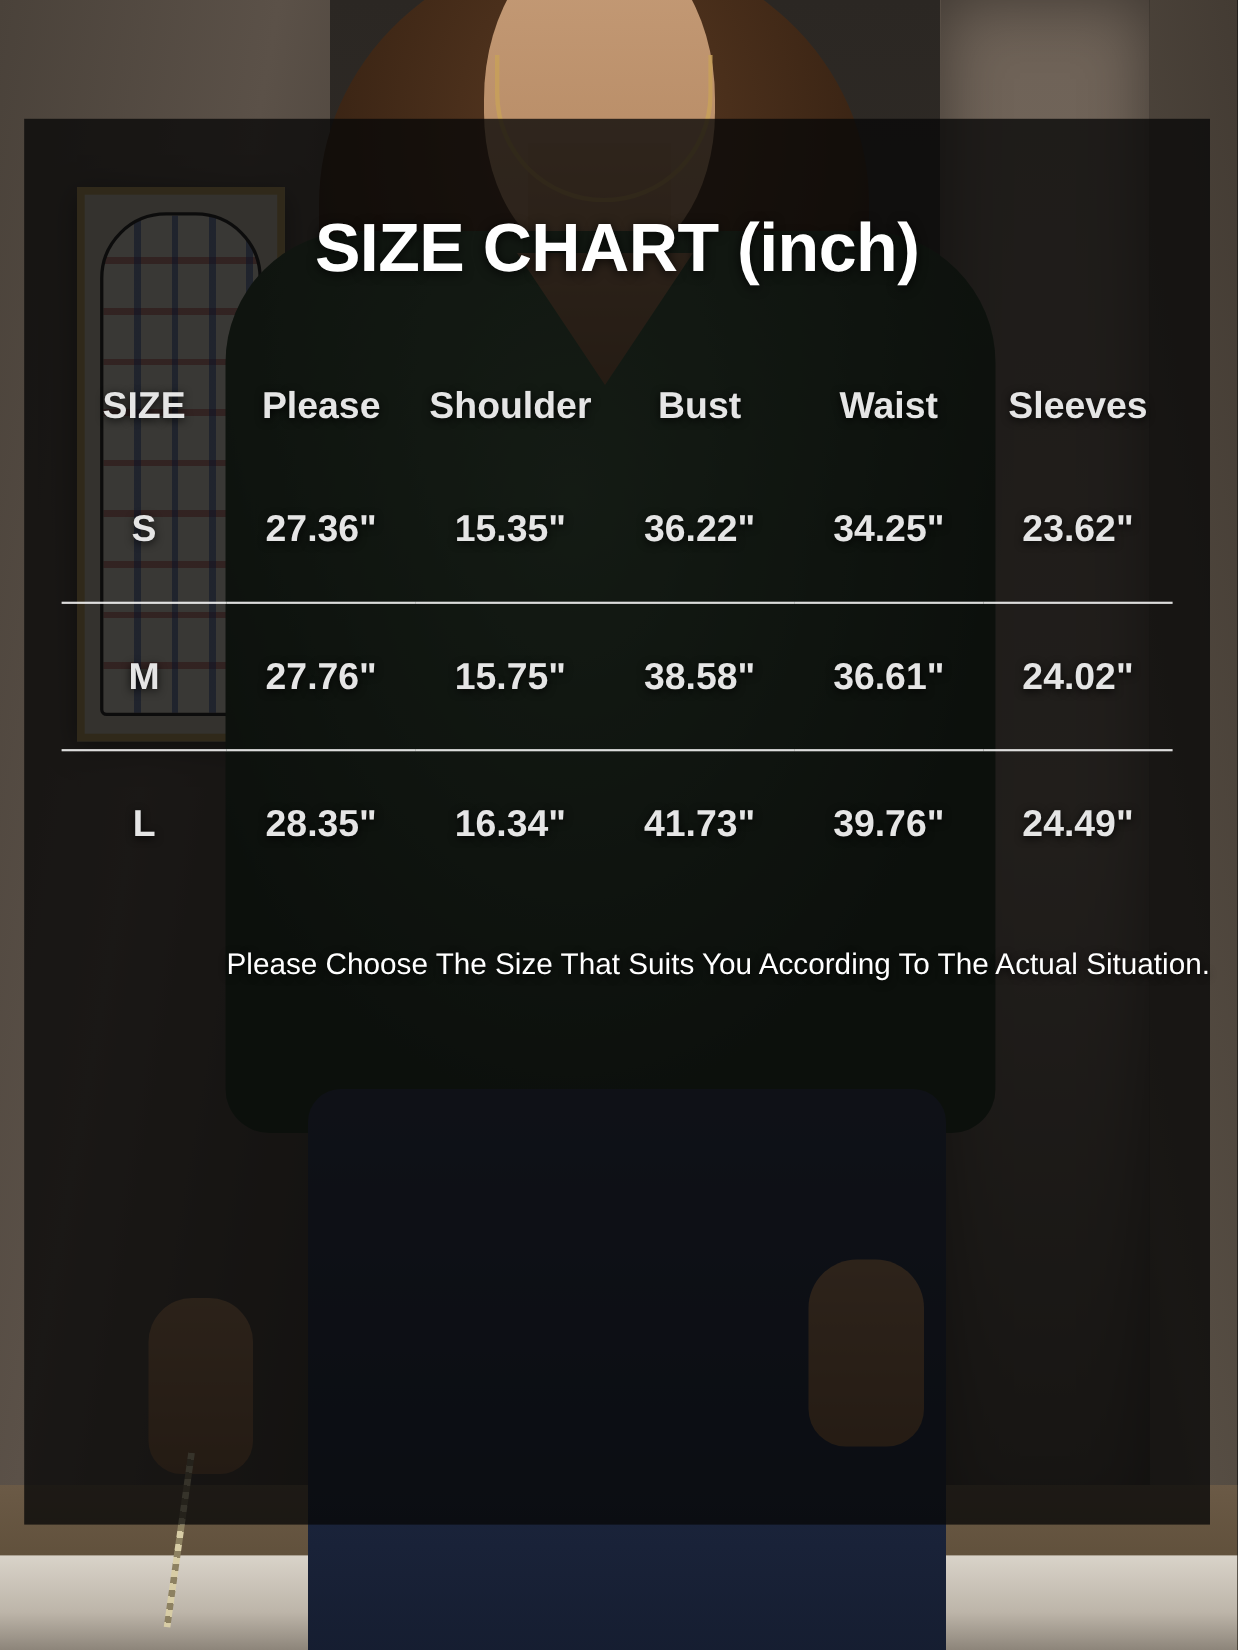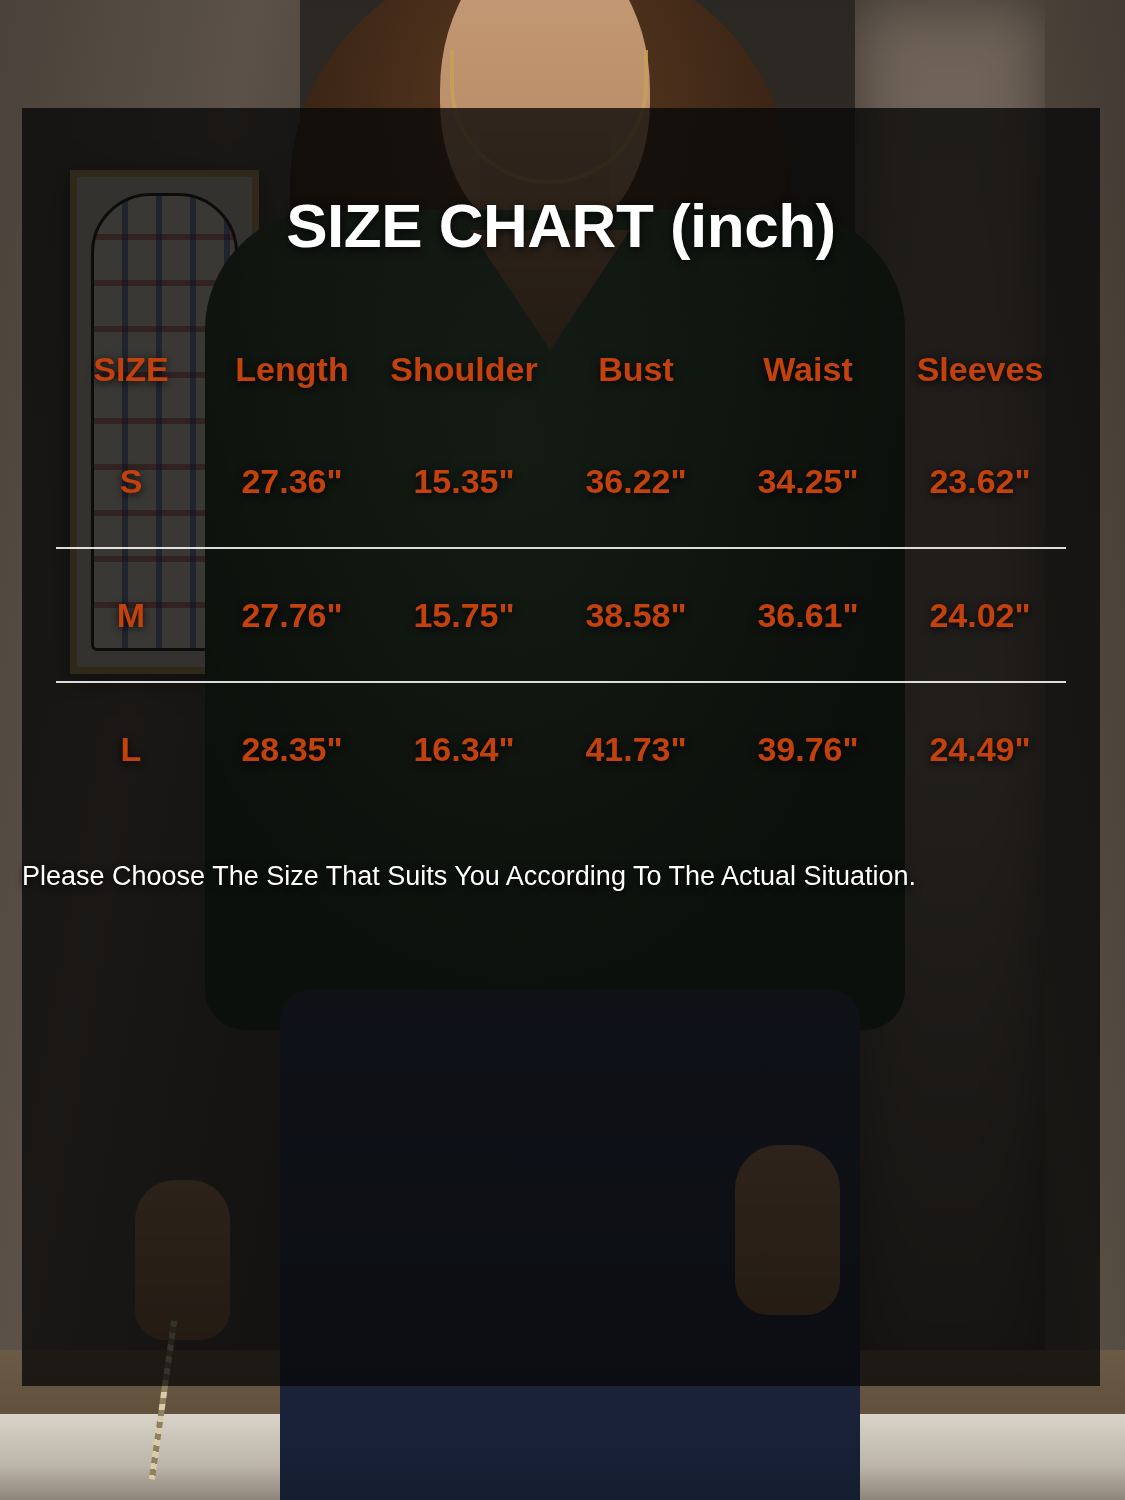--- a/index.html
+++ b/index.html
@@ -198,41 +198,41 @@
     width: 1010px;
     margin: 62px auto 0 auto;
     border-collapse: collapse;
     table-layout: fixed;
   }
   table.size-table th,
   table.size-table td {
     text-align: center;
     font-size: 34px;
     font-weight: 700;
-    color: #c2410c;
+    color: #e5e5e5;
     padding: 0;
     text-shadow: 0 2px 8px rgba(0,0,0,.85);
   }
   table.size-table th {
     height: 92px;
     vertical-align: middle;
   }
   table.size-table td {
     height: 132px;
     vertical-align: middle;
   }
   table.size-table col.c-size { width: 150px; }
   table.size-table col.c-col  { width: 172px; }
 
   table.size-table tbody tr + tr {
     border-top: 2px solid rgba(255,255,255,.85);
   }
 
   .note {
-    text-align: left;
+    text-align: right;
     margin-top: 42px;
     line-height: 1.42;
     font-size: 27px;
     font-weight: 400;
     color: #fff;
     text-shadow: 0 2px 8px rgba(0,0,0,.85);
   }
 </style>
 </head>
 <body>
@@ -272,21 +272,21 @@
       <col class="c-size">
       <col class="c-col">
       <col class="c-col">
       <col class="c-col">
       <col class="c-col">
       <col class="c-col">
     </colgroup>
     <thead>
       <tr>
         <th>SIZE</th>
-        <th>Length</th>
+        <th>Please</th>
         <th>Shoulder</th>
         <th>Bust</th>
         <th>Waist</th>
         <th>Sleeves</th>
       </tr>
     </thead>
     <tbody>
       <tr>
         <td>S</td>
         <td>27.36"</td>

